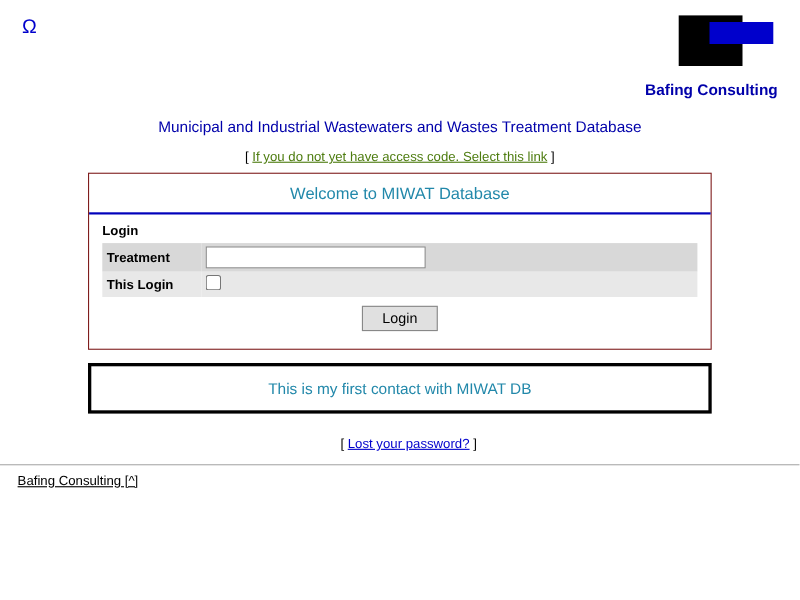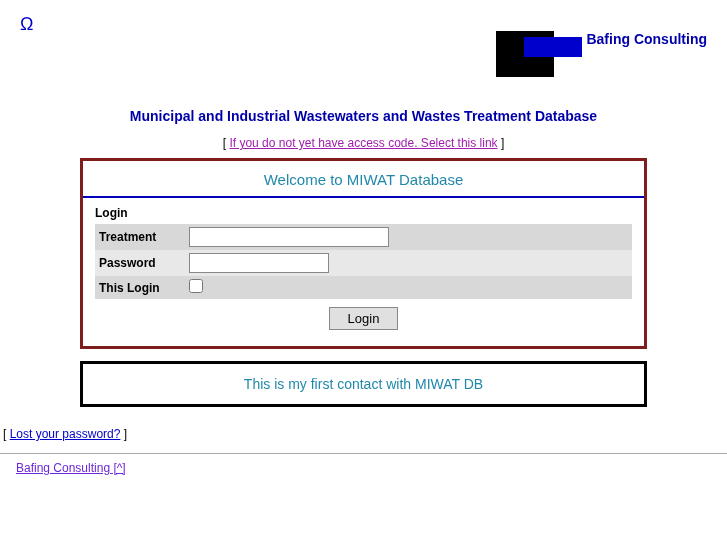--- a/index.html
+++ b/index.html
@@ -26,22 +26,22 @@
       display: block;
       margin-bottom: 2px;
     }
     .app-title {
       color: #0000aa;
       font-size: 16px;
       font-weight: bold;
     }
     .header-right {
       display: flex;
-      flex-direction: row;
-      margin-top: 17px;
+      flex-direction: column;
+      align-items: flex-end;
     }
     .logo-graphic {
       width: 90px;
       height: 55px;
       position: relative;
       margin-bottom: 4px;
     }
     .logo-black-rect {
       position: absolute;
       top: 0;
@@ -62,39 +62,39 @@
       color: #0000aa;
       font-size: 14px;
       font-weight: bold;
     }
 
     
     .subtitle {
       text-align: center;
       color: #0000aa;
       font-size: 14px;
-      font-weight: bold;
+      font-weight: normal;
       padding: 8px 20px 6px 20px;
     }
 
     
     .access-link-row {
       text-align: center;
       padding: 6px 0 8px 0;
       font-size: 12px;
       color: #000;
     }
     .access-link-row a {
-      color: #a21caf;
+      color: #4d7c0f;
       text-decoration: underline;
     }
 
     
     .welcome-box {
-      border: 3px solid #7f1d1d;
+      border: 1px solid #7f1d1d;
       margin: 0 80px 12px 80px;
       padding: 0;
     }
     .welcome-title {
       text-align: center;
       color: #2288aa;
       font-size: 15px;
       padding: 10px 0 8px 0;
     }
     .welcome-divider {
@@ -162,36 +162,36 @@
       margin: 0 80px 10px 80px;
       padding: 12px 10px;
       text-align: center;
       color: #2288aa;
       font-size: 14px;
       cursor: pointer;
     }
 
     
     .lost-password-row {
-      text-align: left;
-      padding: 10px 0 12px 3px;
+      text-align: center;
+      padding: 10px 0 12px 16px;
       font-size: 12px;
     }
     .lost-password-row a {
       color: #0000cc;
       text-decoration: underline;
     }
 
     
     .footer {
       border-top: 1px solid #aaa;
       padding: 6px 16px;
     }
     .footer a {
-      color: #6d28d9;
+      color: #000000;
       text-decoration: underline;
       font-size: 12px;
     }
   </style>
 </head>
 <body>
 
 <div class="header">
   <div class="header-left">
     <span class="omega-symbol">Ω</span>
@@ -216,26 +216,20 @@
   <hr class="welcome-divider">
 
   <div class="login-section">
     <div class="login-label">Login</div>
     <table class="login-table">
       <tbody>
           <tr>
         <td class="field-label">Treatment</td>
         <td class="field-input">
           <input type="text" placeholder="" style="">
-        </td>
-      </tr>
-      <tr>
-        <td class="field-label">Password</td>
-        <td class="field-input">
-          <input type="password" placeholder="" style="">
         </td>
       </tr>
       <tr>
         <td class="field-label">This Login</td>
         <td class="field-input">
           <input type="checkbox" style="">
         </td>
       </tr>
     </tbody>
       </table>

